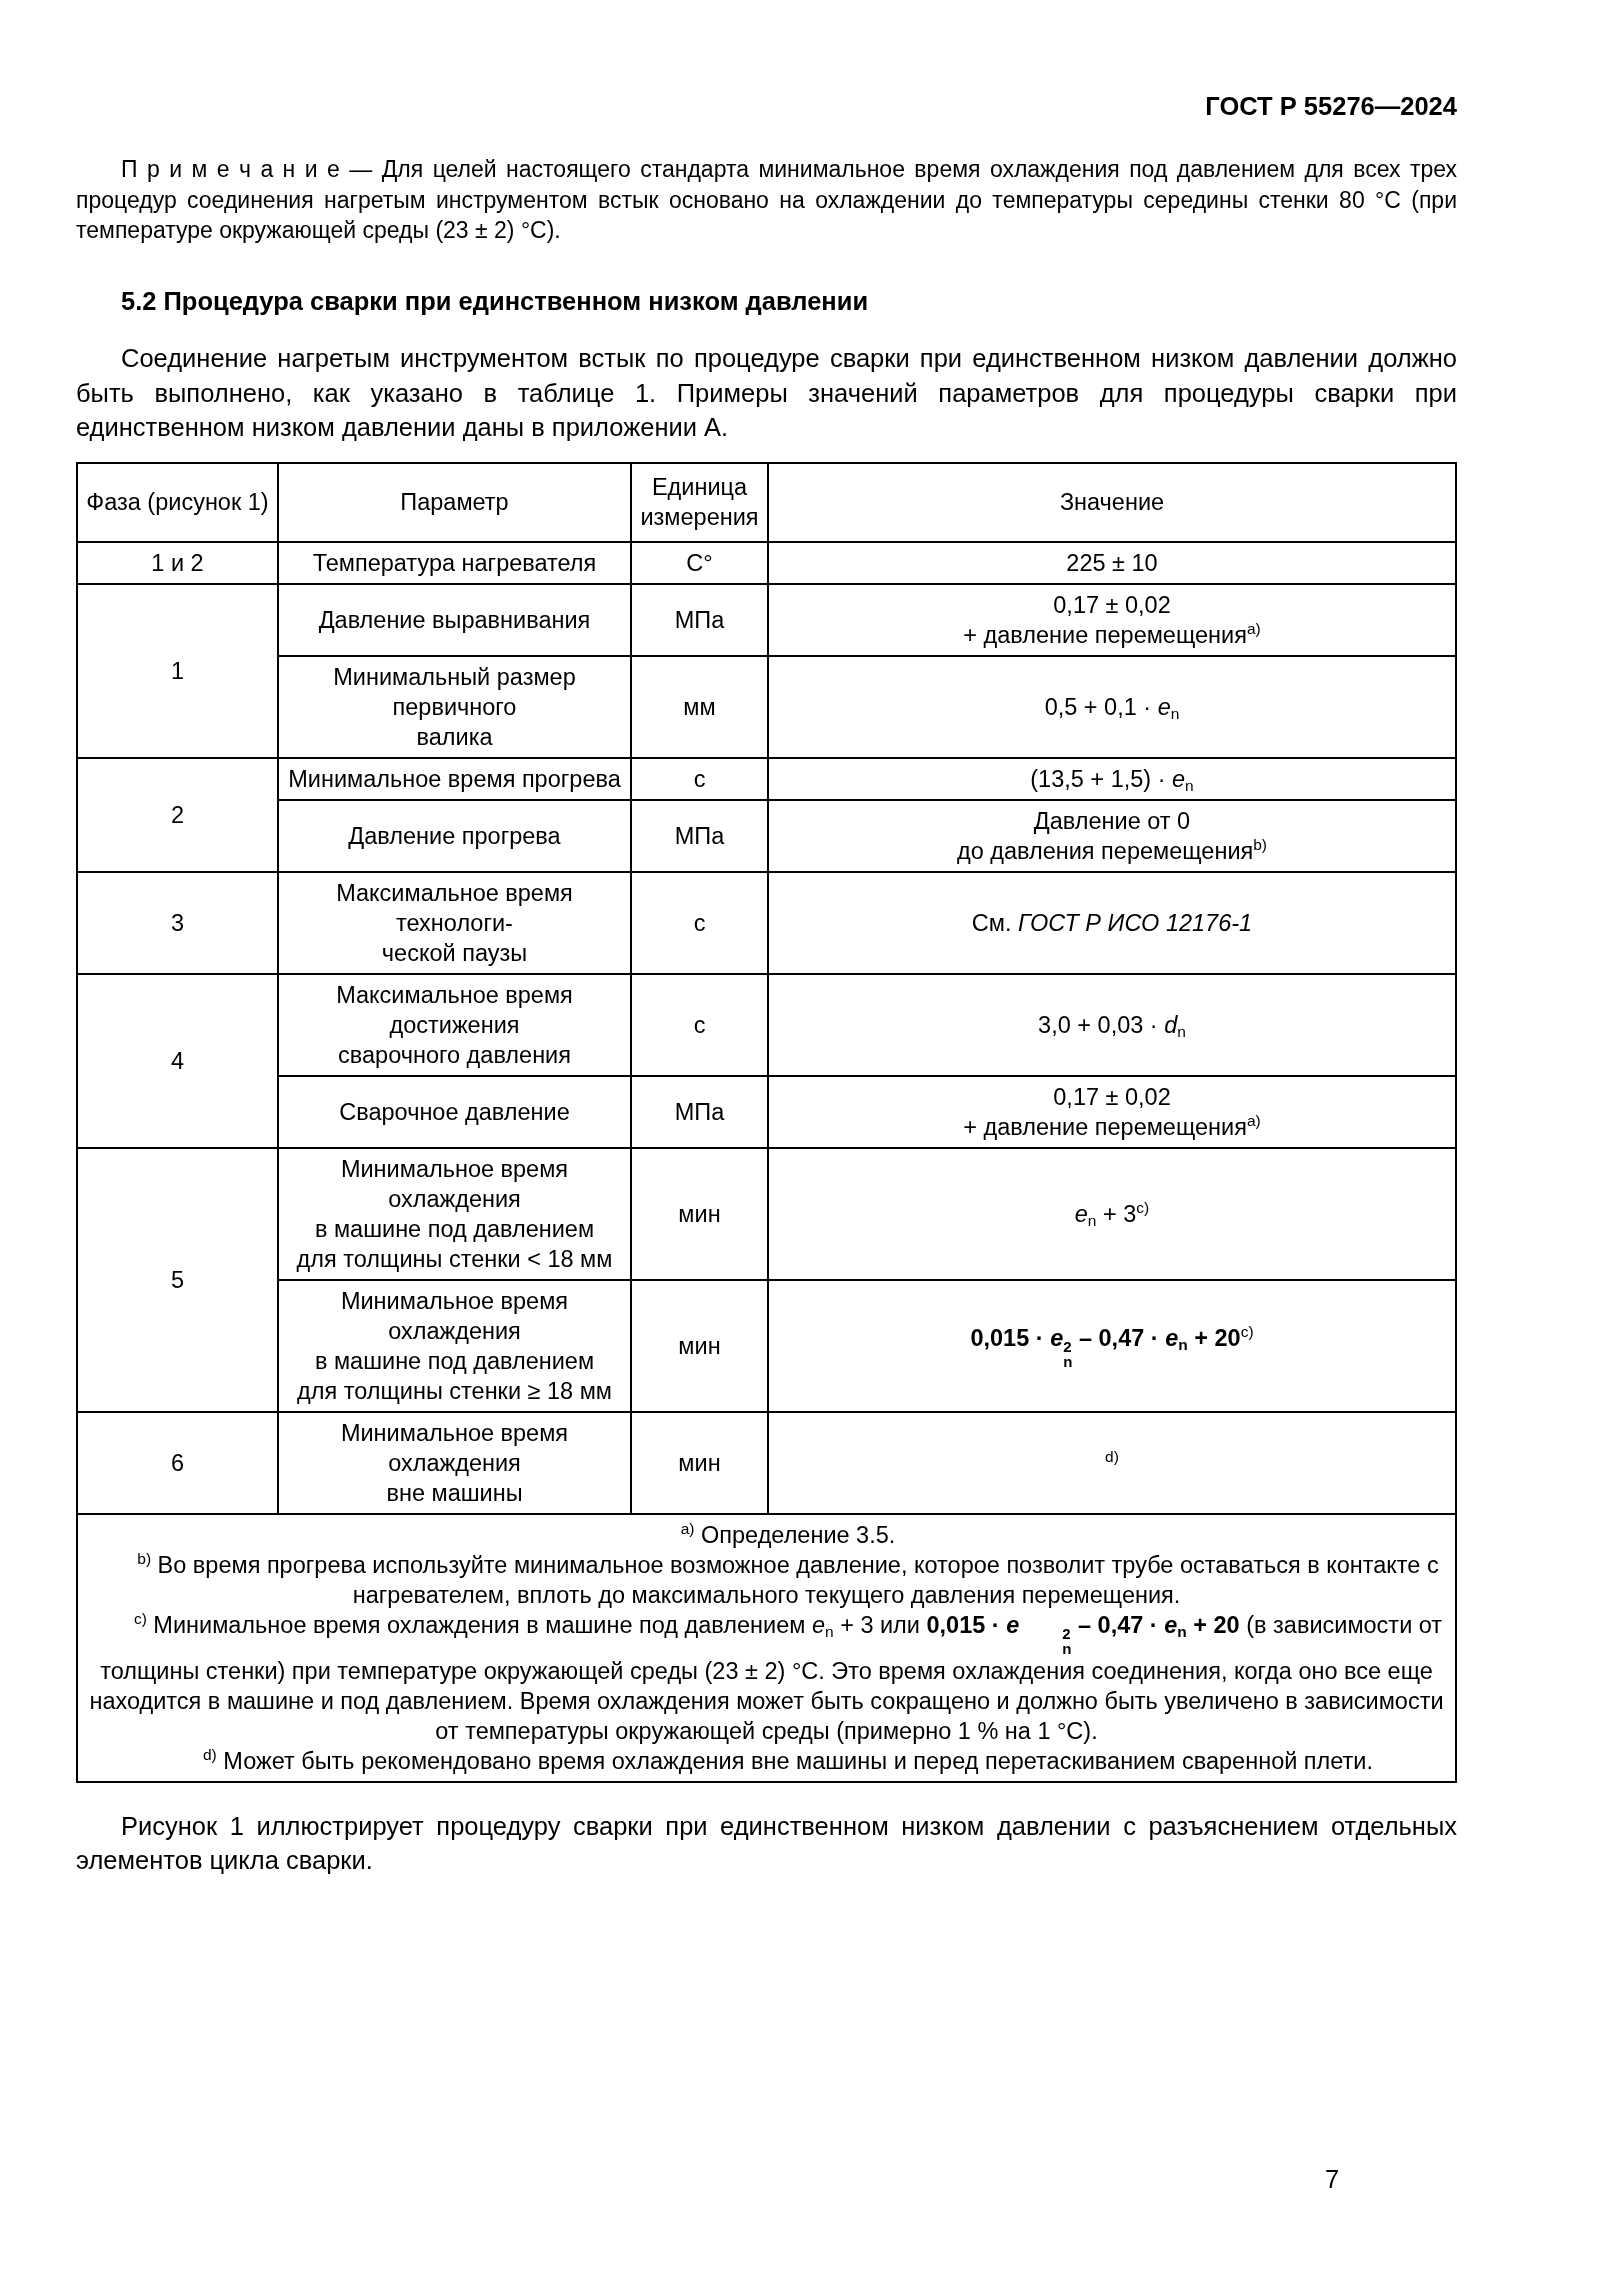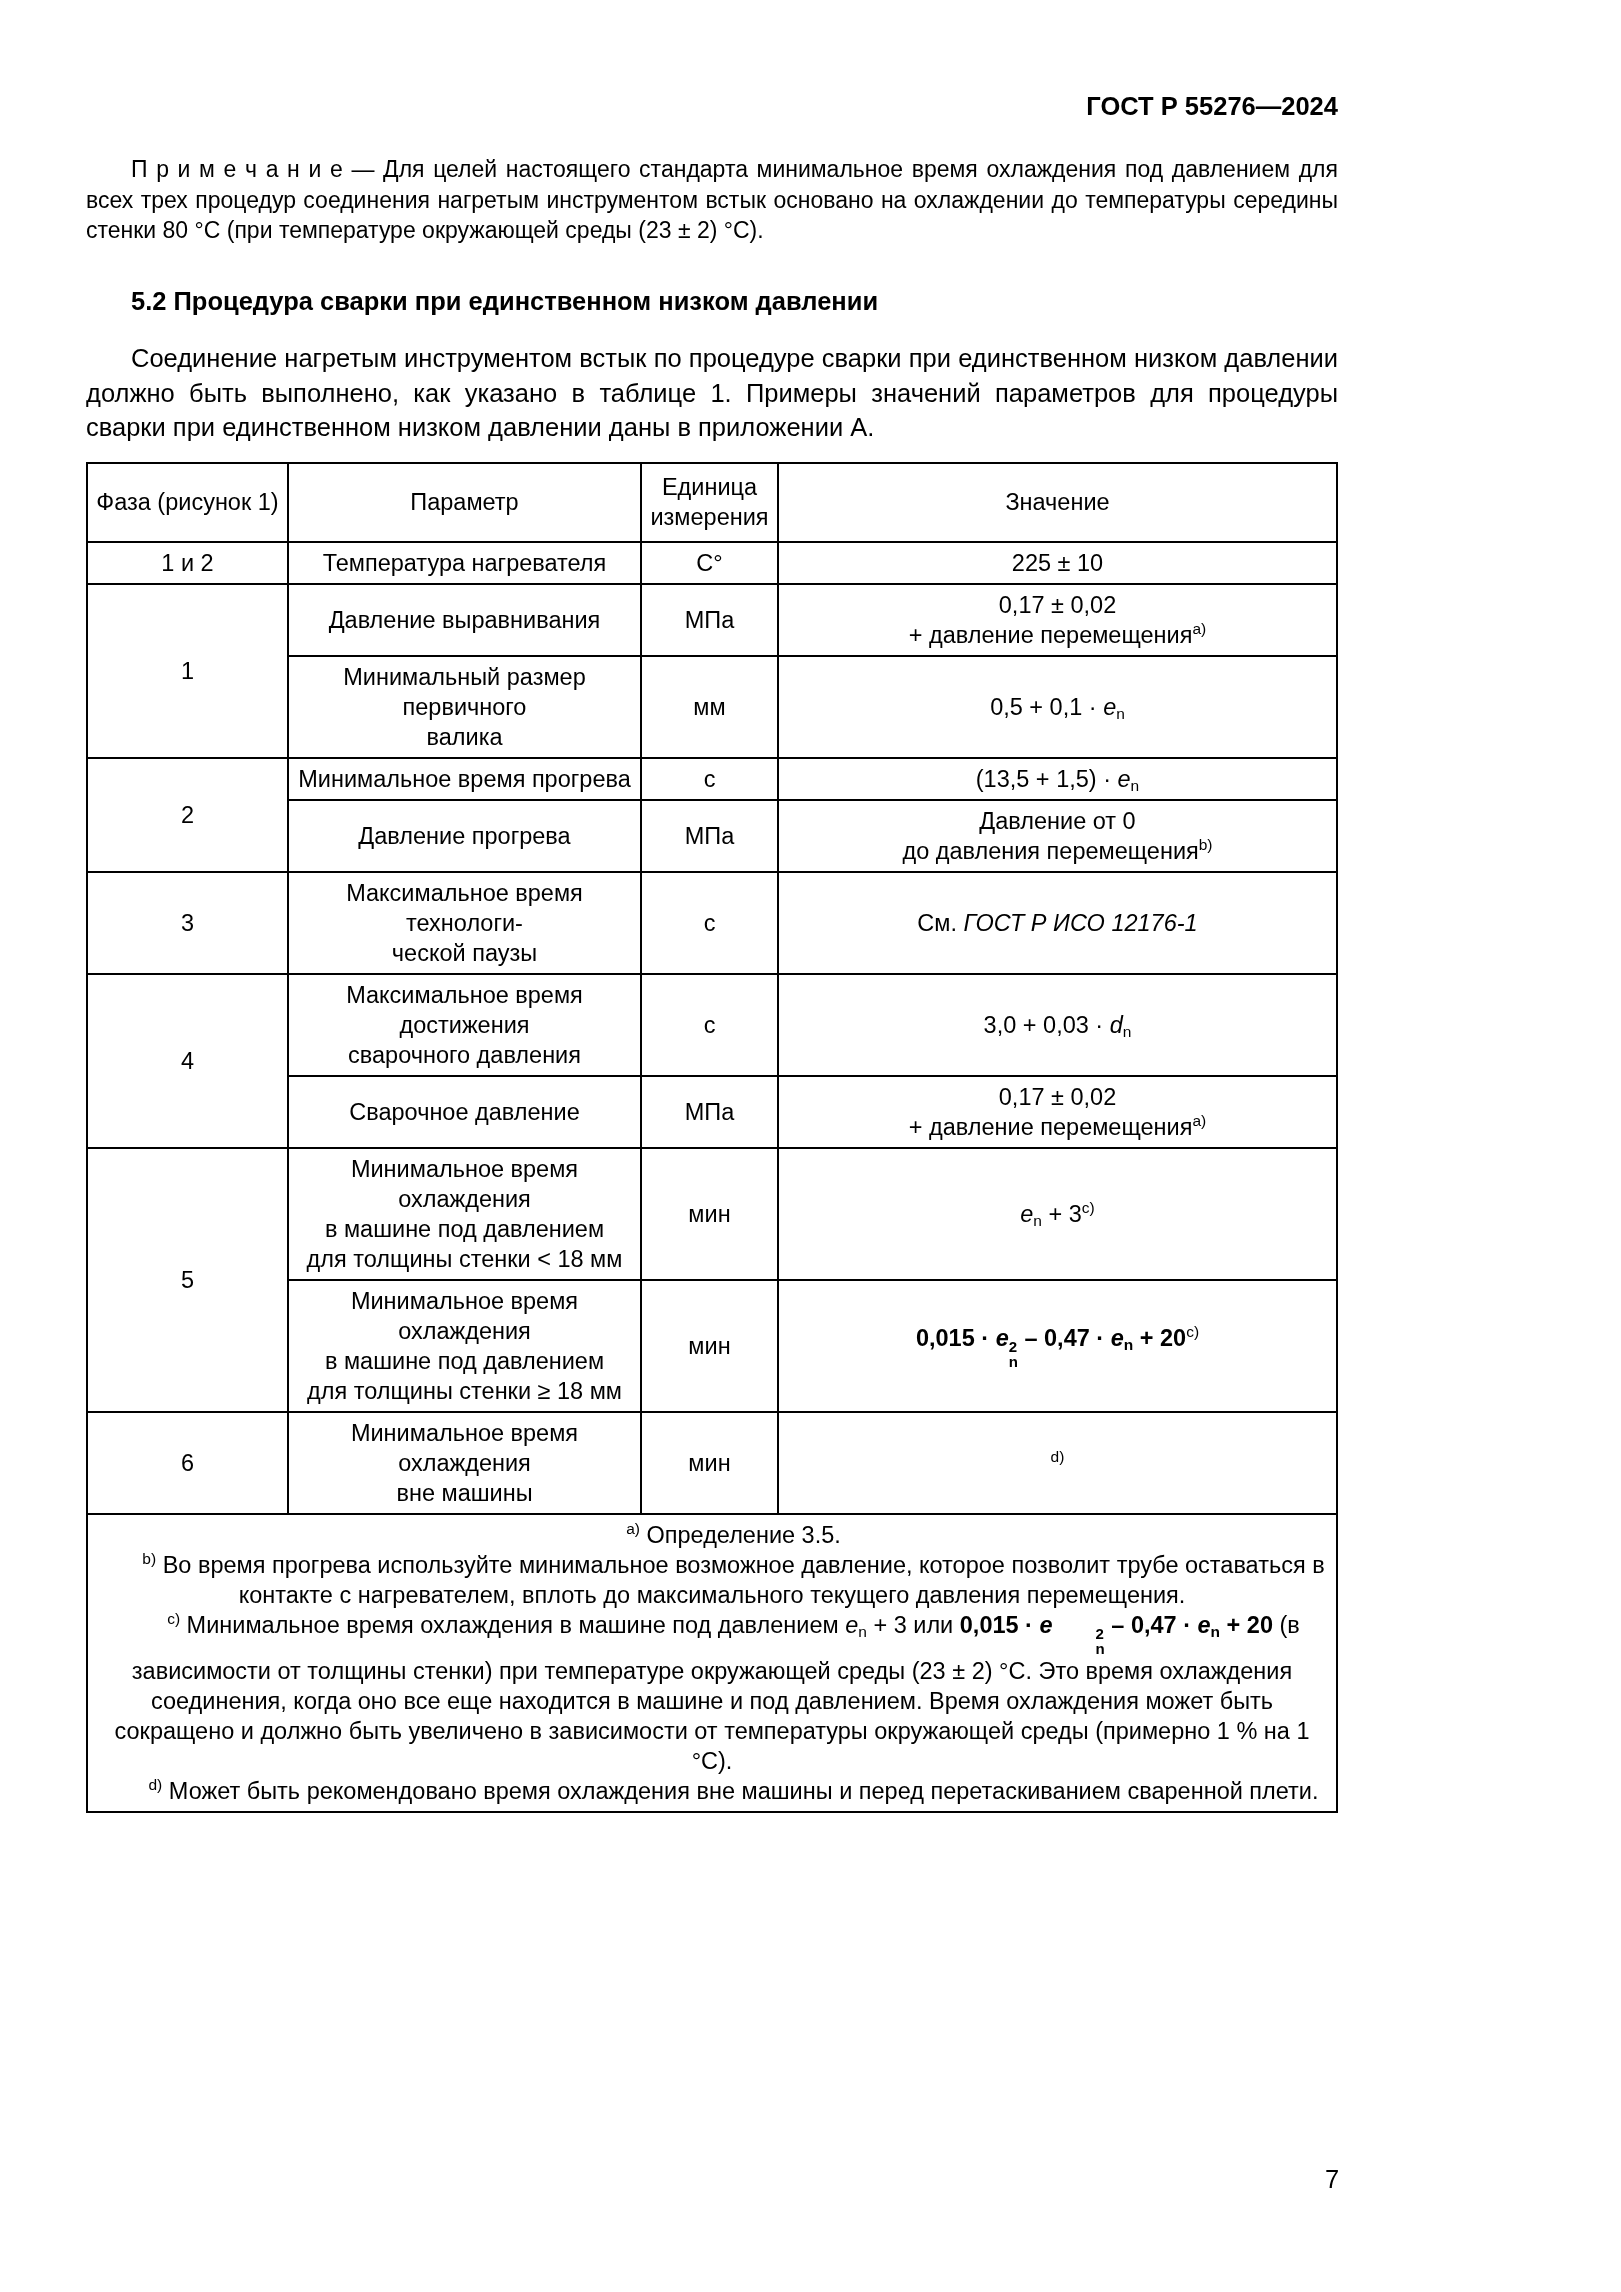--- a/index.html
+++ b/index.html
@@ -1,21 +1,21 @@
 <!DOCTYPE html>
 <html lang="ru"><head>
 <meta charset="utf-8">
 <style>
   html,body { margin:0; padding:0; background:#ffffff; }
   .page {
     position:relative; width:1621px; height:2293px; background:#ffffff;
     font-family:"Liberation Sans","DejaVu Sans",sans-serif; color:#000;
     overflow:hidden;
   }
-  .content { position:absolute; left:86px; top:0; width:1252px; }
+  .content { position:absolute; left:76px; top:0; width:1381px; }
   .running-header { margin:92px 0 0 0; text-align:right; font-weight:bold; font-size:25.5px; }
   .note { margin:33px 0 0 0; font-size:23px; line-height:1.33; text-align:justify; text-indent:45px; }
   .heading { margin:41px 0 0 45px; font-size:25.5px; font-weight:bold; }
   .para { margin:25.5px 0 0 0; font-size:25.5px; line-height:1.35; text-align:justify; text-indent:45px; }
   .caption { margin:29px 0 0 0; font-size:22.5px; line-height:1.32; text-align:justify; }
   table.gost { margin-top:17px; border-collapse:collapse; width:100%; table-layout:fixed; }
   table.gost th, table.gost td {
     border:2px solid #000; padding:4.9px 7.8px; text-align:center; vertical-align:middle;
     font-weight:normal; font-size:23.5px; line-height:1.28; word-wrap:break-word;
   }
@@ -133,19 +133,20 @@
             <p class="fnote"><sup>c)</sup> Минимальное время охлаждения в машине под давлением <i>e</i><sub>n</sub> + 3 или <b>0,015 · <i>e</i><span class="stk">
                     <span>2</span>
                     <span>n</span>
                   </span> – 0,47 · <i>e</i><sub>n</sub> + 20</b> (в зависимости от толщины стенки) при температуре окружающей среды (23 ± 2) °С. Это время охлаждения соединения, когда оно все еще находится в машине и под давлением. Время охлаждения может быть сокращено и должно быть увеличено в зависимости от температуры окружающей среды (примерно 1 % на 1 °С).</p>
             <p class="fnote"><sup>d)</sup> Может быть рекомендовано время охлаждения вне машины и перед перетаскиванием сваренной плети.</p>
           </td>
         </tr>
       </tbody>
     </table>
 
+    <p class="para">Рисунок 1 иллюстрирует процедуру сварки при единственном низком давлении с разъяснением отдельных элементов цикла сварки.</p>
 
   </div>
 
   <p class="page-num">7</p>
 
 </div>
 
 
 </body></html>

